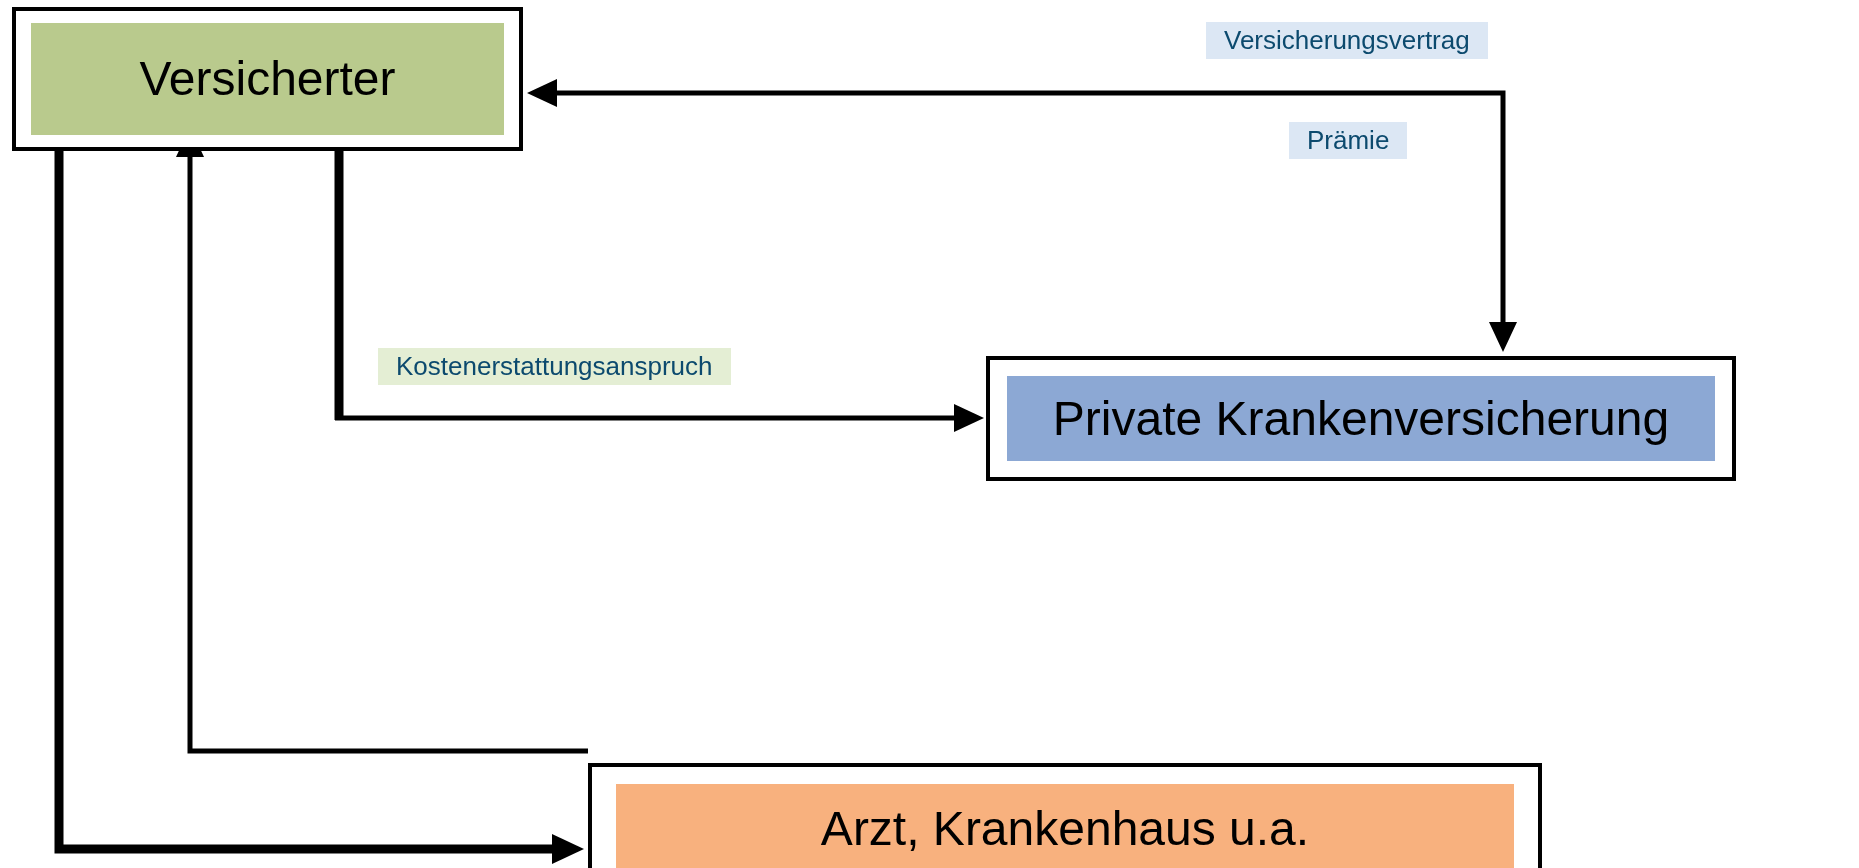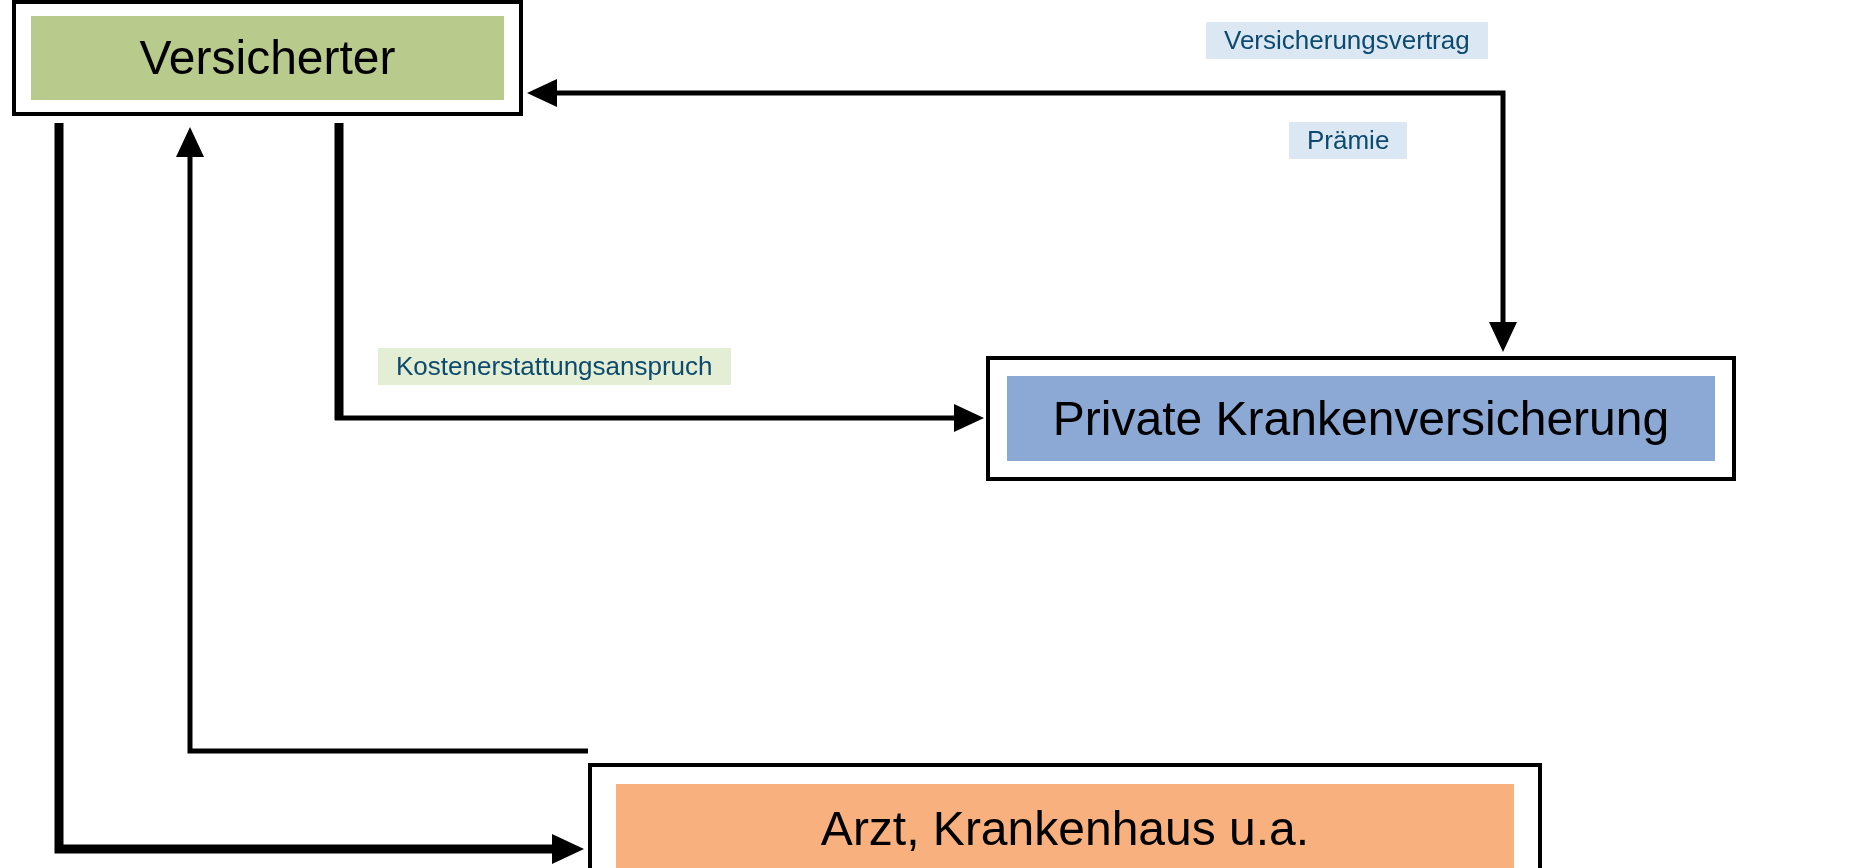--- a/index.html
+++ b/index.html
@@ -45,21 +45,21 @@
   }
   .edge-label {
     position: absolute;
     font-size: 26px;
     line-height: 1.2;
     padding: 3px 18px;
     white-space: nowrap;
     color: #0c4a6e;
   }
   
-  #node-versicherter { left: 12px;  top: 0;   width: 511px; height: 116px; padding: 12px 15px; }
+  #node-versicherter { left: 12px;  top: 7px;   width: 511px; height: 144px; padding: 12px 15px; }
   #node-pkv          { left: 986px; top: 356px; width: 750px; height: 125px; padding: 16px 17px; }
   #node-arzt         { left: 588px; top: 736px; width: 954px; height: 131px; padding: 17px 24px; margin-top: 27px; }
 
   #label-versicherungsvertrag     { left: 1206px; top: 22px;  }
   #label-praemie                  { left: 1289px; top: 122px; }
   #label-kostenerstattungsanspruch{ left: 378px;  top: 348px; }
   #label-verguetungsanspruch      { left: 272px;  top: 689px; }
   #label-inanspruchnahme          { left: 296px;  top: 790px; }
 </style>
 </head>

